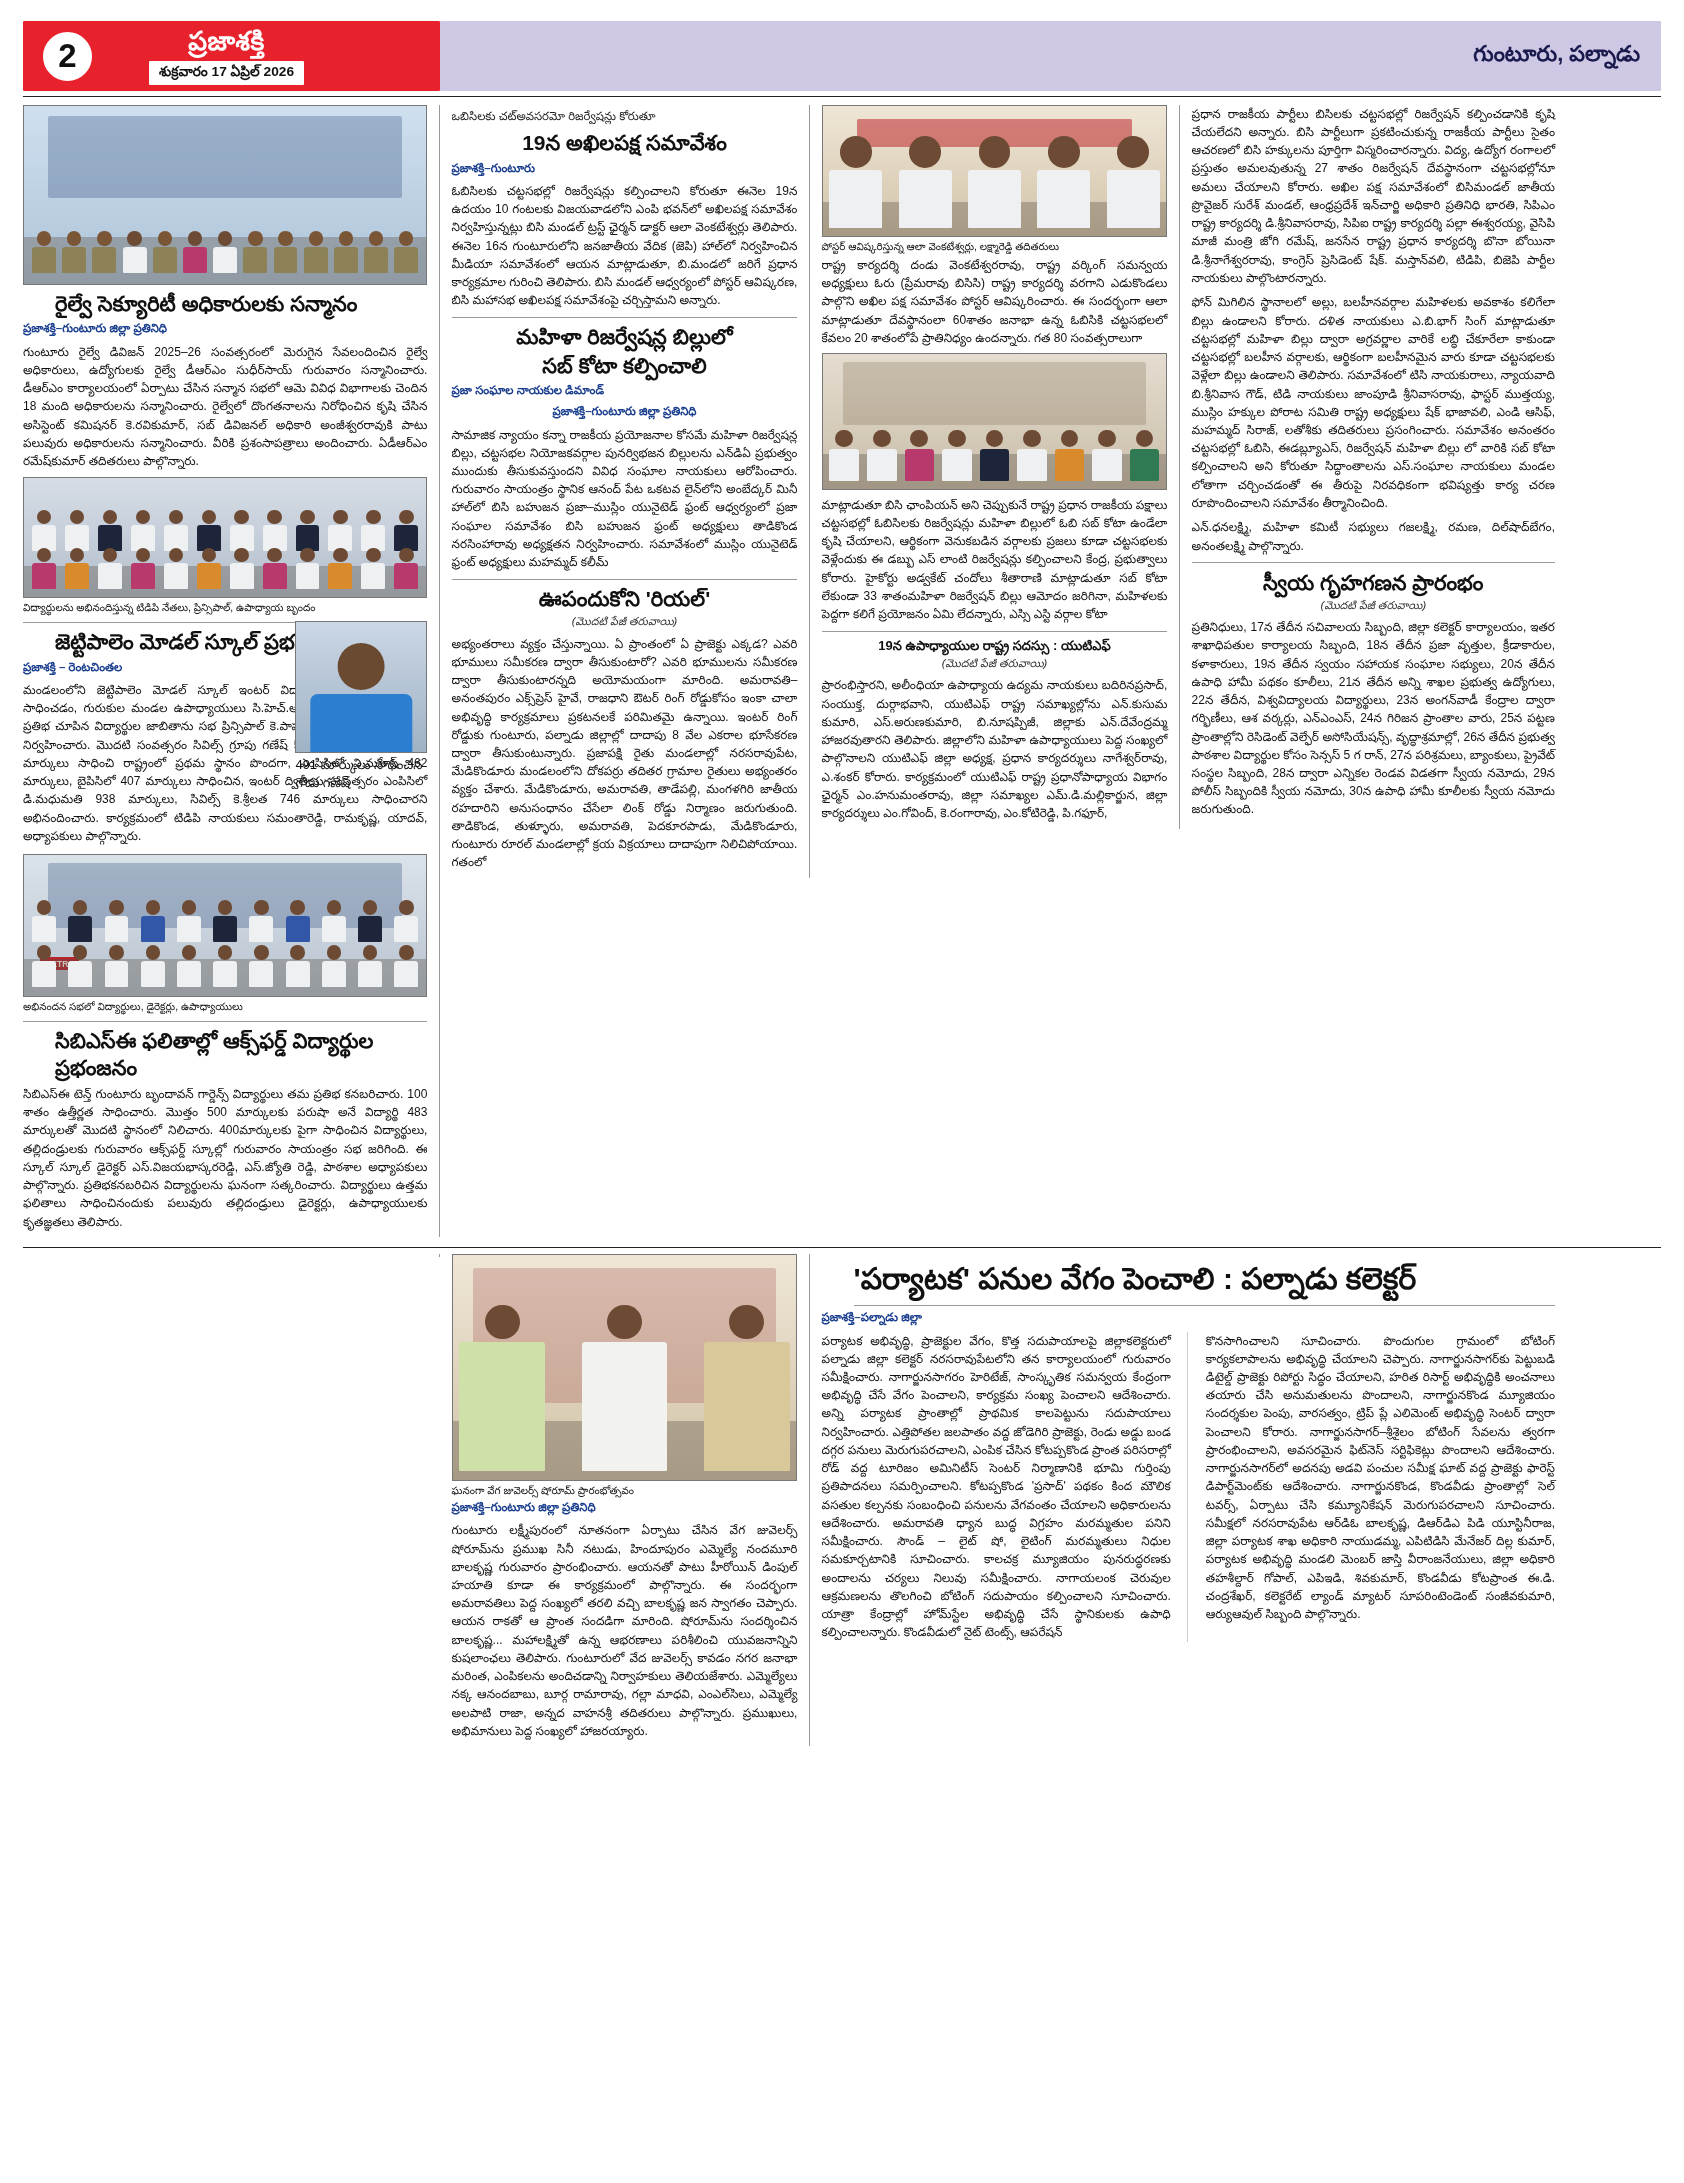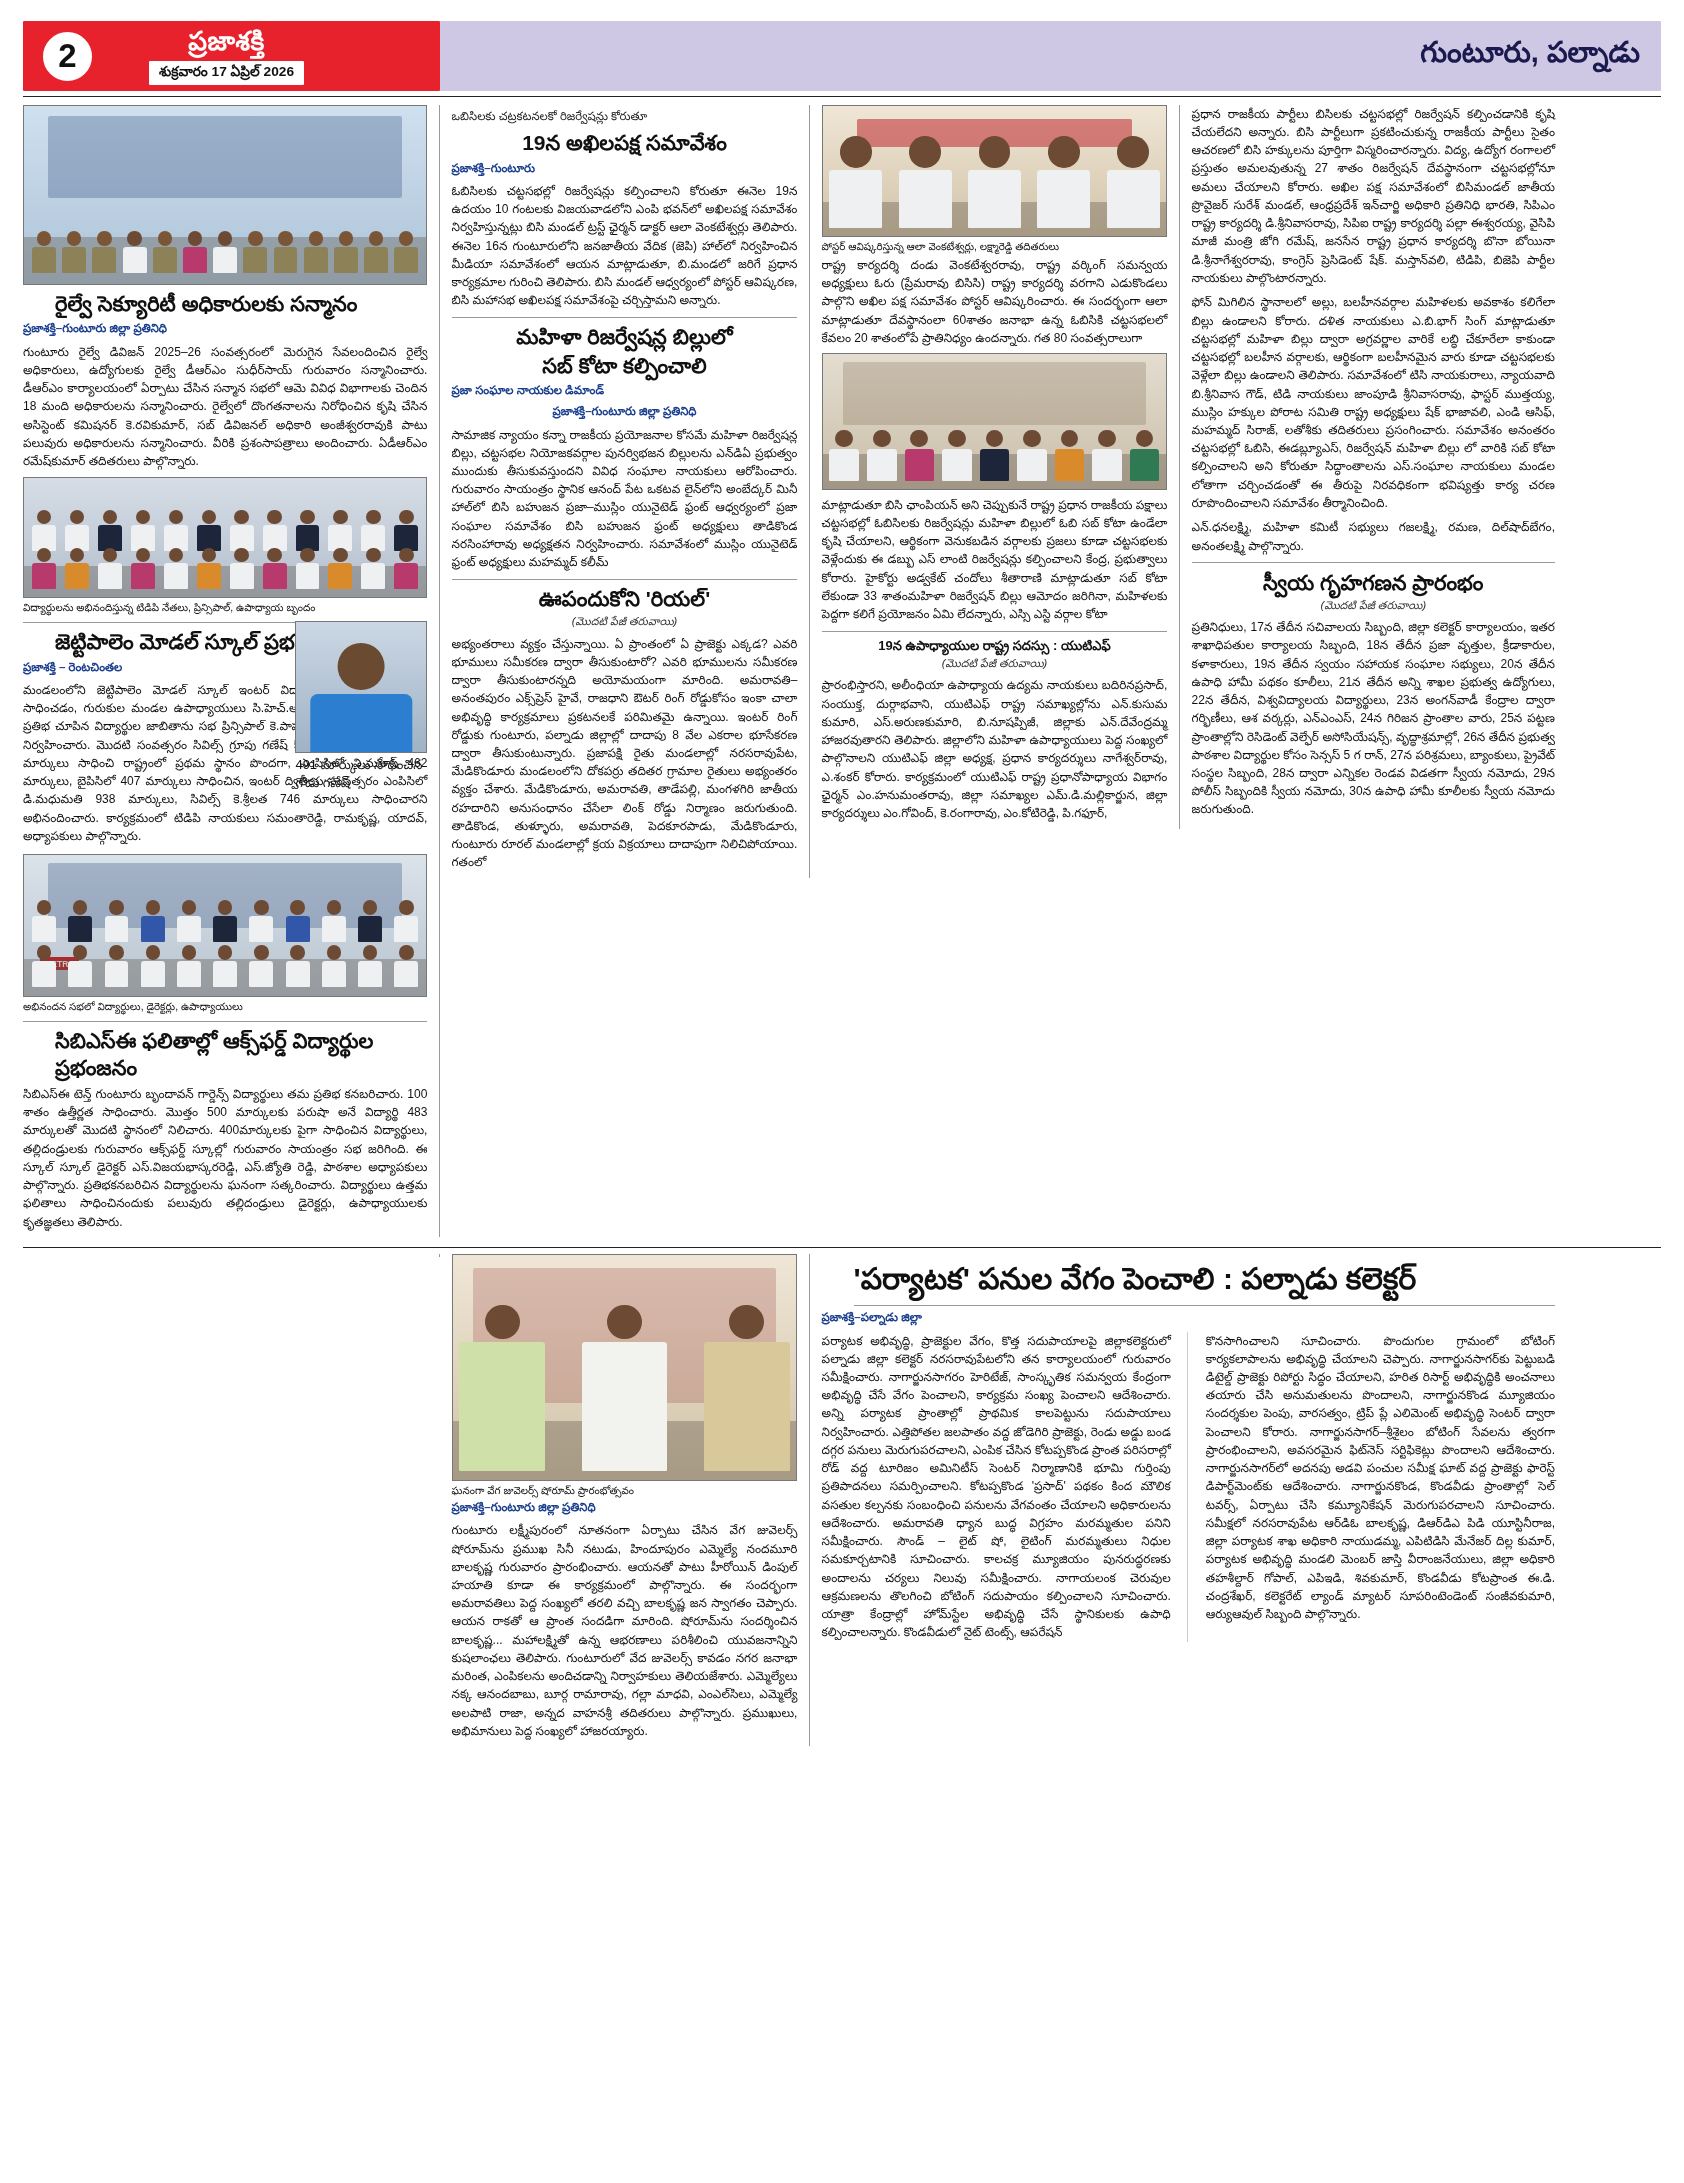--- a/index.html
+++ b/index.html
@@ -77,21 +77,21 @@
   .mh-right {
     flex: 1;
     background: #cfc8e4;
     display: flex;
     align-items: center;
     justify-content: flex-end;
     padding-right: 21px;
     border-radius: 1.1px;
   }
   .mh-edition {
-    font-size: 29px;
+    font-size: 22px;
     font-weight: bold;
     color: #1a1a4e;
   }
 
   .rule-top {
     border-top: 1.6px solid #222;
     margin: 3.2px 0 7.4px 0;
   }
 
   
@@ -568,21 +568,21 @@
       </div>
       <div class="caption">అభినందన సభలో విద్యార్థులు, డైరెక్టర్లు, ఉపాధ్యాయులు</div>
 
       <div class="divider"></div>
 
       <div class="headline left">సిబిఎస్ఈ ఫలితాల్లో ఆక్స్‌ఫర్డ్ విద్యార్థుల ప్రభంజనం</div>
       <div class="body">సిబిఎస్ఈ టెన్త్ గుంటూరు బృందావన్ గార్డెన్స్ విద్యార్థులు తమ ప్రతిభ కనబరిచారు. 100 శాతం ఉత్తీర్ణత సాధించారు. మొత్తం 500 మార్కులకు పరుషా అనే విద్యార్థి 483 మార్కులతో మొదటి స్థానంలో నిలిచారు. 400మార్కులకు పైగా సాధించిన విద్యార్థులు, తల్లిదండ్రులకు గురువారం ఆక్స్‌ఫర్డ్ స్కూల్లో గురువారం సాయంత్రం సభ జరిగింది. ఈ స్కూల్ స్కూల్ డైరెక్టర్ ఎస్.విజయభాస్కరరెడ్డి, ఎస్.జ్యోతి రెడ్డి, పాఠశాల అధ్యాపకులు పాల్గొన్నారు. ప్రతిభకనబరిచిన విద్యార్థులను ఘనంగా సత్కరించారు. విద్యార్థులు ఉత్తమ ఫలితాలు సాధించినందుకు పలువురు తల్లిదండ్రులు డైరెక్టర్లు, ఉపాధ్యాయులకు కృతజ్ఞతలు తెలిపారు.</div>
     </div>
 
     <div class="col c2">
-      <div class="kicker">ఒబిసిలకు చట్రకటనలకో రిజర్వేషన్లు కోరుతూ</div>
+      <div class="kicker">ఒబిసిలకు చట్అవసరమో రిజర్వేషన్లు కోరుతూ</div>
       <div class="headline">19న అఖిలపక్ష సమావేశం</div>
       <div class="byline">ప్రజాశక్తి–గుంటూరు</div>
       <div class="body">ఓబిసిలకు చట్టసభల్లో రిజర్వేషన్లు కల్పించాలని కోరుతూ ఈనెల 19న ఉదయం 10 గంటలకు విజయవాడలోని ఎంపి భవన్‌లో అఖిలపక్ష సమావేశం నిర్వహిస్తున్నట్లు బిసి మండల్ ట్రస్ట్ ఛైర్మన్ డాక్టర్ ఆలా వెంకటేశ్వర్లు తెలిపారు. ఈనెల 16న గుంటూరులోని జనజాతీయ వేదిక (జెపి) హాల్‌లో నిర్వహించిన మీడియా సమావేశంలో ఆయన మాట్లాడుతూ, బి.మండలో జరిగే ప్రధాన కార్యక్రమాల గురించి తెలిపారు. బిసి మండల్ ఆధ్వర్యంలో పోస్టర్ ఆవిష్కరణ, బిసి మహాసభ అఖిలపక్ష సమావేశంపై చర్చిస్తామని అన్నారు.</div>
 
       <div class="divider"></div>
 
       <div class="headline">మహిళా రిజర్వేషన్ల బిల్లులో</div>
       <div class="headline" style="margin-top:-2.1px">సబ్ కోటా కల్పించాలి</div>
       <div class="byline" style="">ప్రజా సంఘాల నాయకుల డిమాండ్</div>
       <div class="byline" style="text-align:center">ప్రజాశక్తి–గుంటూరు జిల్లా ప్రతినిధి</div>

